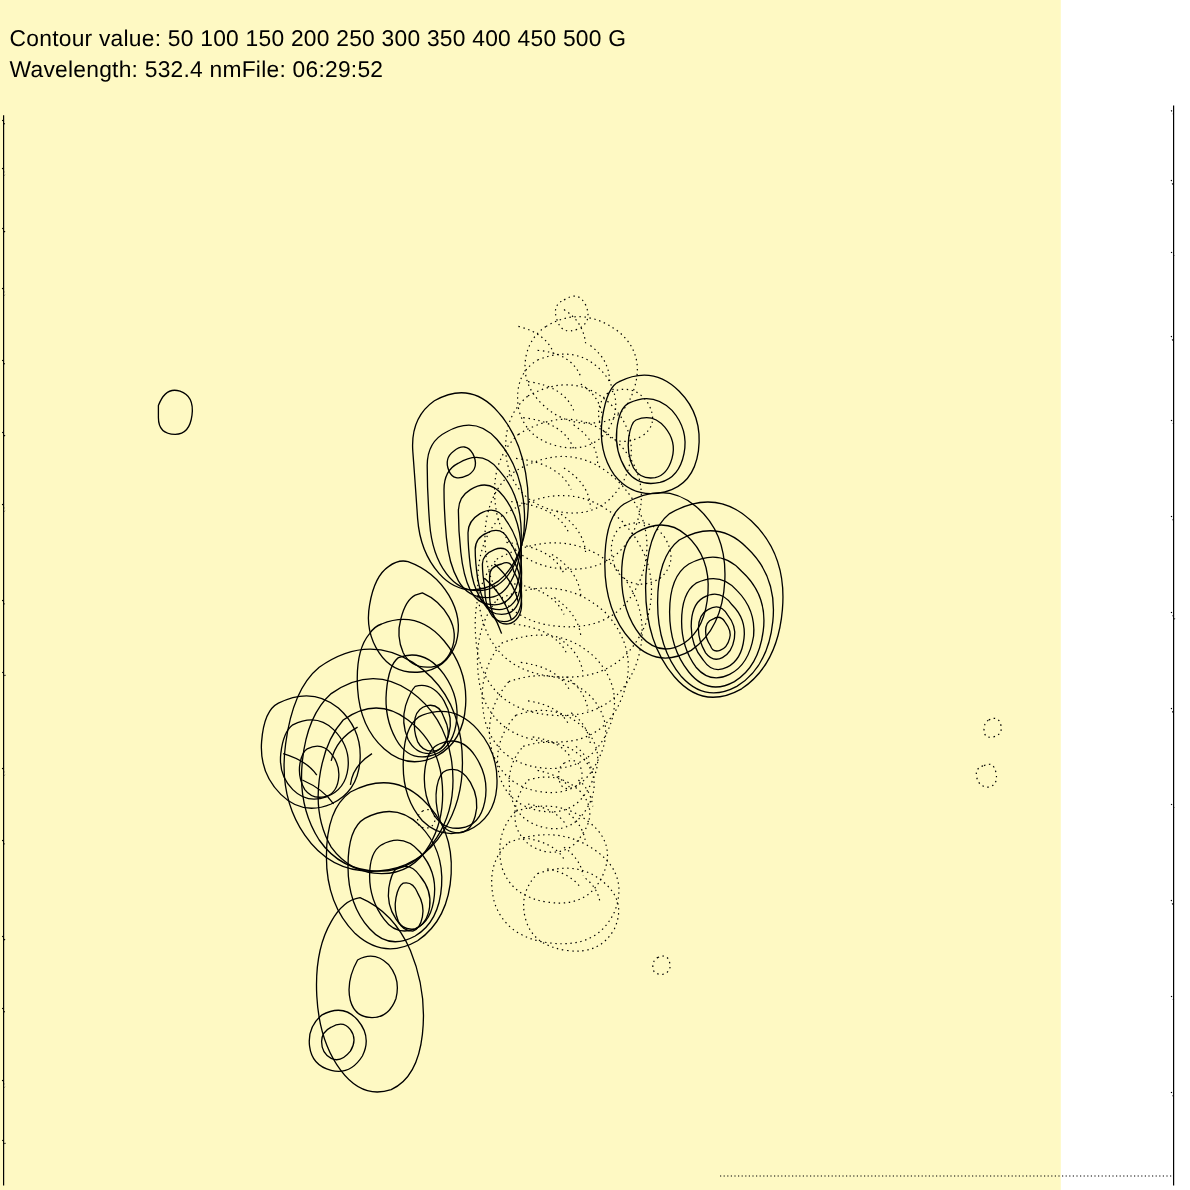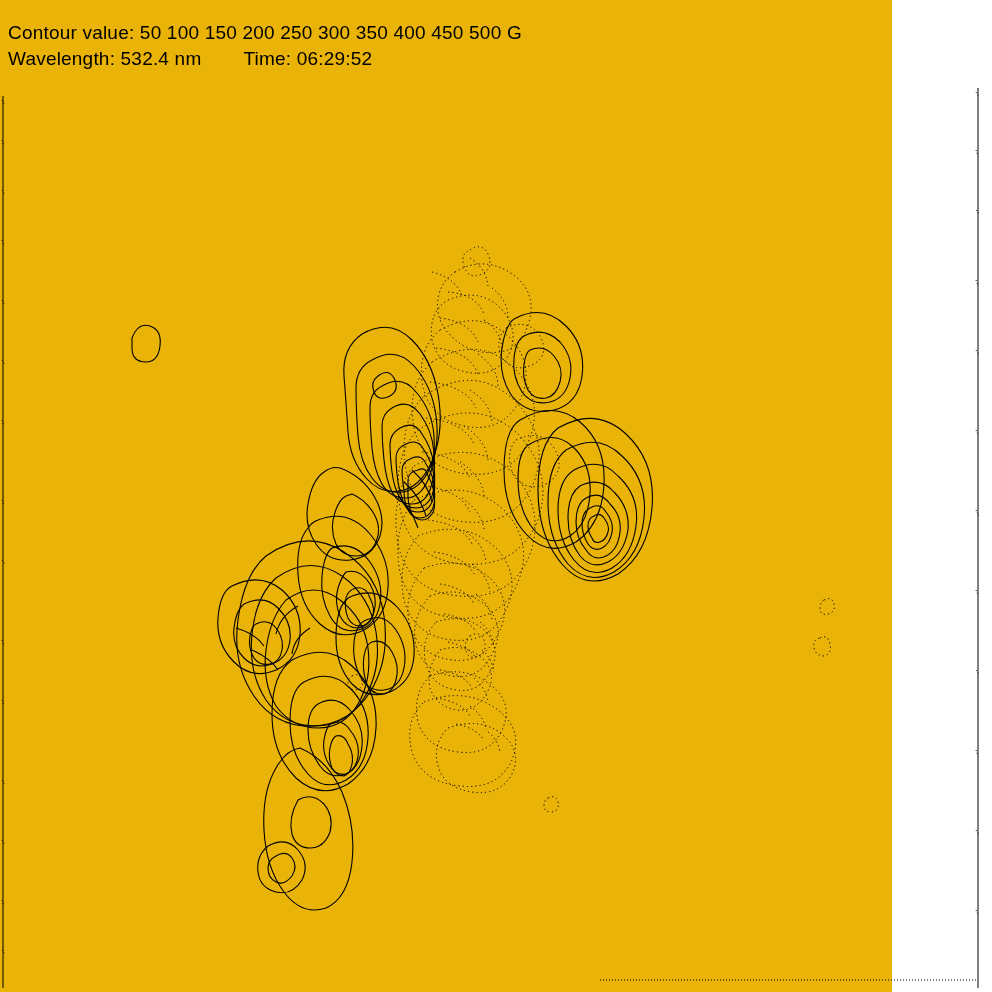--- a/index.html
+++ b/index.html
@@ -11,41 +11,39 @@
     width: 992px;
     height: 992px;
     font-family: "Liberation Sans", sans-serif;
     color: #000000;
     overflow: hidden;
   }
   #root {
     position: relative;
     width: 884px;
     height: 992px;
-    background: #eab308;
-    padding-left: 8px;
+    background: #fef9c3;
   }
   .header {
     position: absolute;
     left: 8px;
     top: 20px;
     width: 940px;
   }
   .header-line {
     font-size: 19px;
     line-height: 26px;
     letter-spacing: 0.2px;
     white-space: nowrap;
     color: #000;
   }
   .header-line .lbl { }
   .header-line .val { }
   .hdr-row2 {
     display: flex;
-    gap: 42px;
   }
   .plot {
     position: absolute;
     left: 0;
     top: 0;
     width: 992px;
     height: 992px;
   }
   .plot svg {
     display: block;
@@ -60,21 +58,21 @@
     <div class="header-line">
       <span class="lbl">Contour value:</span>
       <span class="val">50 100 150 200 250 300 350 400 450 500 G</span>
     </div>
     <div class="header-line hdr-row2">
       <span>
         <span class="lbl">Wavelength:</span>
         <span class="val">532.4 nm</span>
       </span>
       <span>
-        <span class="lbl">Time:</span>
+        <span class="lbl">File:</span>
         <span class="val">06:29:52</span>
       </span>
     </div>
   </div>
 
   <div class="plot">
     <svg width="992" height="992" viewBox="0 0 992 992">
 
       <g stroke="#000" fill="none" stroke-width="1">
         <line x1="3" y1="96" x2="3" y2="988"></line>

